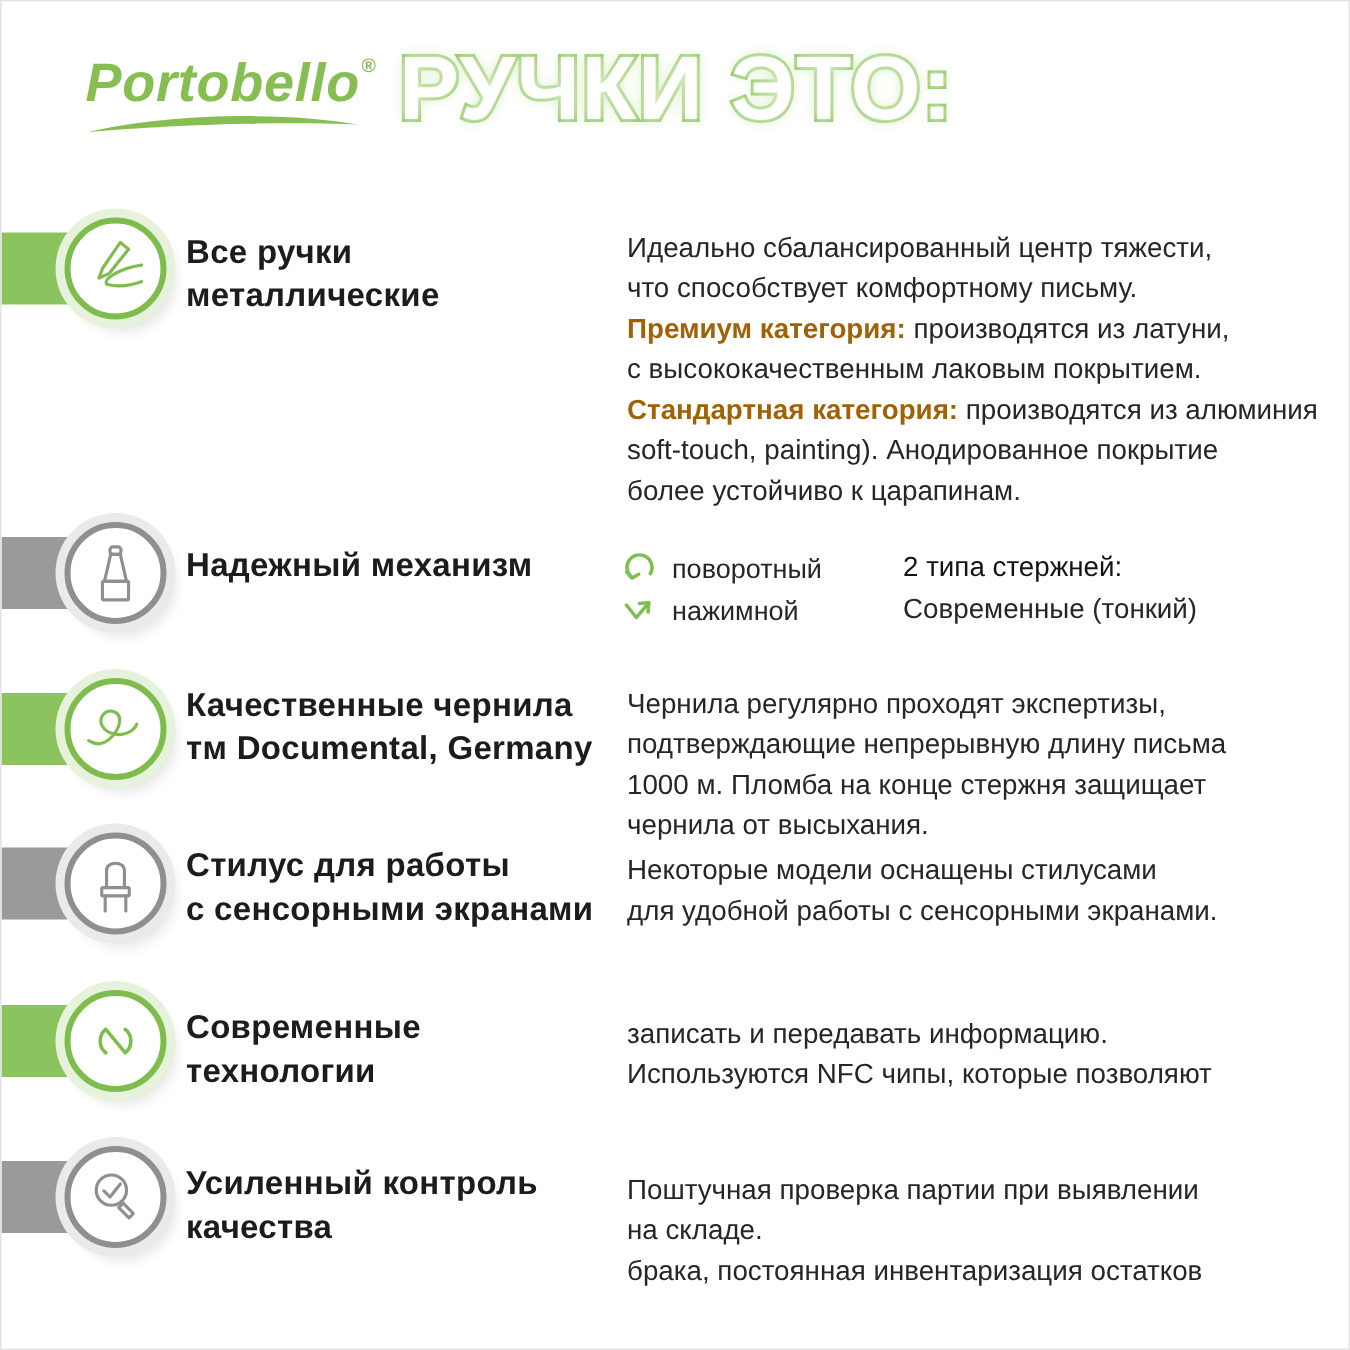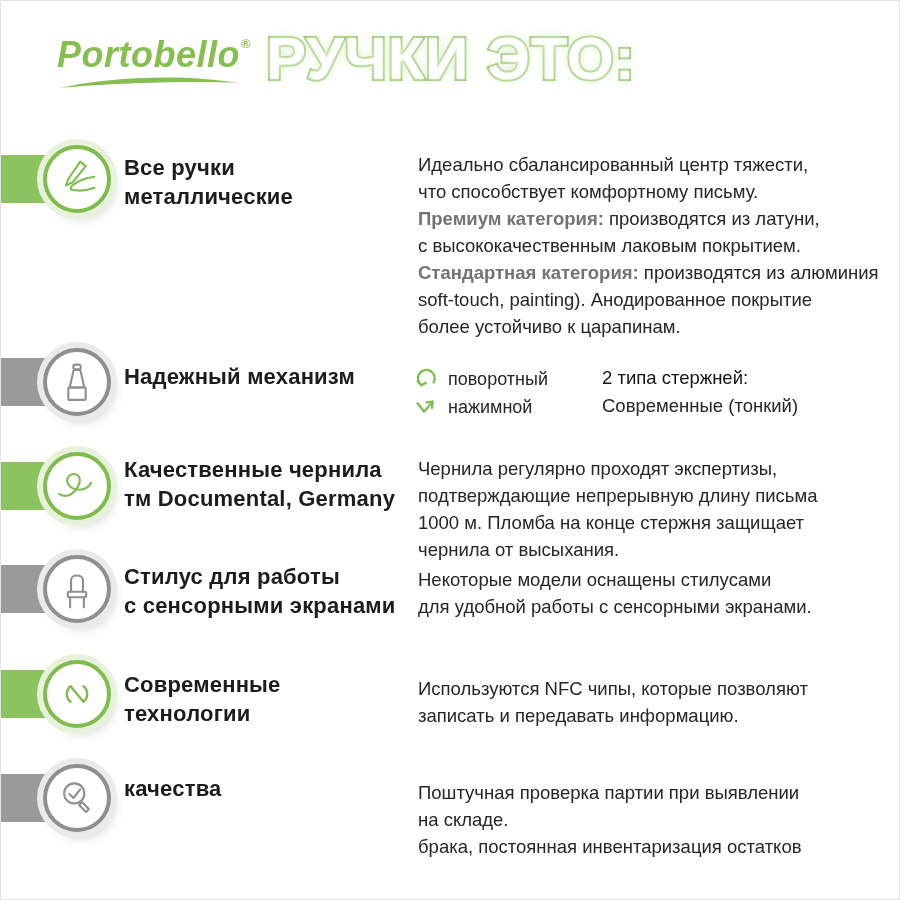--- a/index.html
+++ b/index.html
@@ -38,21 +38,21 @@
   .badge.g{border-color:var(--green_stroke);color:var(--green_stroke);
     box-shadow:0 0 0 6px var(--green_halo),5px 7px 10px rgba(0,0,0,.13);}
   .badge.gr{border-color:var(--gray_stroke);color:var(--gray_stroke);
     box-shadow:0 0 0 6px var(--gray_halo),5px 7px 10px rgba(0,0,0,.13);}
   .badge svg{width:44px;height:44px;}
   .badge svg *,{fill:none;}
   .oline{fill:none;stroke:currentColor;stroke-width:2.3;stroke-linecap:round;stroke-linejoin:round;}
   .heading{position:absolute;left:123px;font-size:22px;line-height:29px;font-weight:bold;
     color:var(--heading_text);letter-spacing:0.2px;white-space:nowrap;}
   .body{position:absolute;left:417px;font-size:18.5px;line-height:27px;color:var(--body_text);white-space:nowrap;}
-  .body b{color:#737373;}
+  .body b{color:#a16207;}
   
   .opt{position:absolute;left:414px;display:flex;align-items:center;gap:10px;height:24px;
     font-size:18px;color:var(--body_text);white-space:nowrap;}
   .opt svg{width:23px;height:23px;flex:0 0 auto;}
   .mini{fill:none;stroke:#7cbf4f;stroke-width:2.2;stroke-linecap:round;stroke-linejoin:round;}
   .refills{position:absolute;left:601px;font-size:18.5px;line-height:27.5px;color:var(--body_text);white-space:nowrap;}
   .refills .rt{font-weight:normal;color:#141414;}
 </style>
 </head>
 <body>
@@ -165,35 +165,36 @@
     <div class="badge g">
       <svg viewBox="0 0 48 48">
         <path class="oline" style="stroke-width:2.6" d="M17,32.5 C11.5,28.5 11.5,19.5 17,15.5 M17,15.5 L31,32.5 M31,32.5 C36.5,28.5 36.5,19.5 31,15.5"></path>
       </svg>
     </div>
     <h2 class="heading" style="top:10px">
       <div>Современные</div>
       <div>технологии</div>
     </h2>
     <div class="body" style="top:15px">
+      <div>записать и передавать информацию.</div>
       <div>Используются NFC чипы, которые позволяют</div>
-      <div>записать и передавать информацию.</div>
     </div>
   </section>
 
   <section class="row" style="top:763px">
     <div class="bar gr"></div>
     <div class="badge gr">
       <svg viewBox="0 0 48 48">
         <circle class="oline" cx="21" cy="19" r="11"></circle>
         <path class="oline" d="M15.5,19.5 L20,24 L27.5,14.5"></path>
         <path class="oline" d="M29.5,28.5 L37,36 L33.8,39.2 L26.3,31.7 Z"></path>
       </svg>
     </div>
     <h2 class="heading" style="top:10px">
+      <div>Усиленный контроль</div>
       <div>качества</div>
     </h2>
     <div class="body" style="top:15px">
       <div>Поштучная проверка партии при выявлении</div>
       <div>на складе.</div>
       <div>брака, постоянная инвентаризация остатков</div>
     </div>
   </section>
 
 </div>

